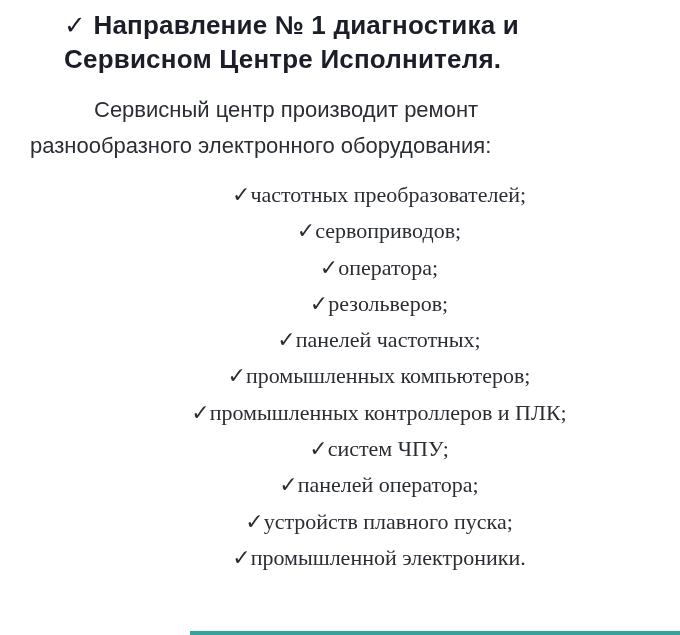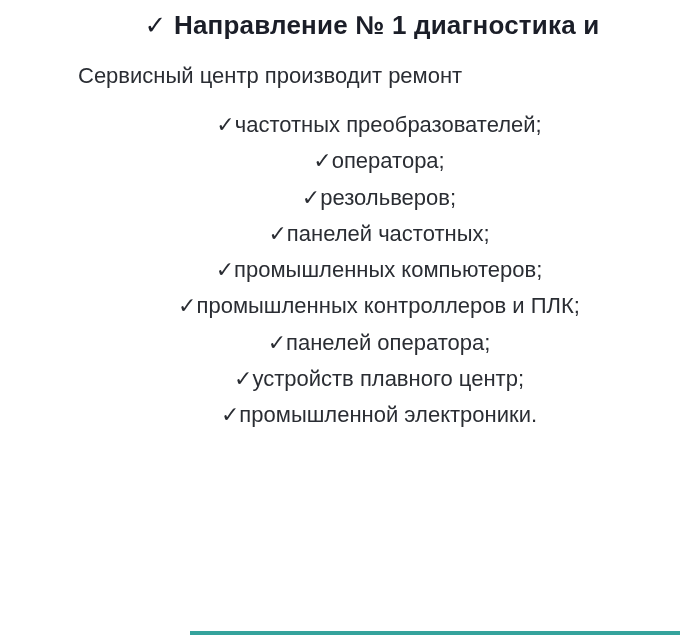--- a/index.html
+++ b/index.html
@@ -12,82 +12,87 @@
     height: 635px;
     overflow: hidden;
     position: relative;
     font-family: "Liberation Sans", "DejaVu Sans", sans-serif;
     color: #2a2d33;
   }
   .doc {
     padding-top: 8px;
   }
   .heading {
-    text-align: center;
     padding-left: 64px;
     font-weight: bold;
     font-size: 26px;
     line-height: 34px;
     color: #1b1e28;
     letter-spacing: 0.2px;
   }
   .heading-line {
     white-space: nowrap;
   }
   .paragraph {
     margin: 16px 20px 0 14px;
     font-size: 22px;
     line-height: 36px;
     text-align: left;
   }
   .para-line {
     white-space: nowrap;
+    margin-left: 16px;
   }
   .para-line.first {
     text-indent: 64px;
   }
   .check-list {
     margin-top: 13px;
     padding-left: 78px;
     text-align: center;
     font-size: 22px;
     line-height: 36.3px;
   }
   .list-item {
     white-space: nowrap;
+    font-family: Liberation Serif, serif;
   }
   .accent-bar {
     position: absolute;
     left: 190px;
     right: 0;
     bottom: 0;
     height: 4px;
     background: #35a39c;
   }
 </style>
 </head>
 <body>
 
 <div class="doc">
 
   <div class="heading">
     <div class="heading-line">✓ Направление № 1 диагностика и</div>
+    <div class="heading-line">Сервисном Центре Исполнителя.</div>
   </div>
 
   <div class="paragraph">
     <div class="para-line first">Сервисный центр производит ремонт</div>
+    <div class="para-line">разнообразного электронного оборудования:</div>
   </div>
 
   <div class="check-list">
     <div class="list-item">✓частотных преобразователей;</div>
+    <div class="list-item">✓сервоприводов;</div>
     <div class="list-item">✓оператора;</div>
     <div class="list-item">✓резольверов;</div>
     <div class="list-item">✓панелей частотных;</div>
     <div class="list-item">✓промышленных компьютеров;</div>
     <div class="list-item">✓промышленных контроллеров и ПЛК;</div>
+    <div class="list-item">✓систем ЧПУ;</div>
     <div class="list-item">✓панелей оператора;</div>
-    <div class="list-item">✓устройств плавного центр;</div>
+    <div class="list-item">✓устройств плавного пуска;</div>
     <div class="list-item">✓промышленной электроники.</div>
   </div>
 
 </div>
 
 <div class="accent-bar" style="background: rgb(53, 163, 156);"></div>
 
 </body></html>

